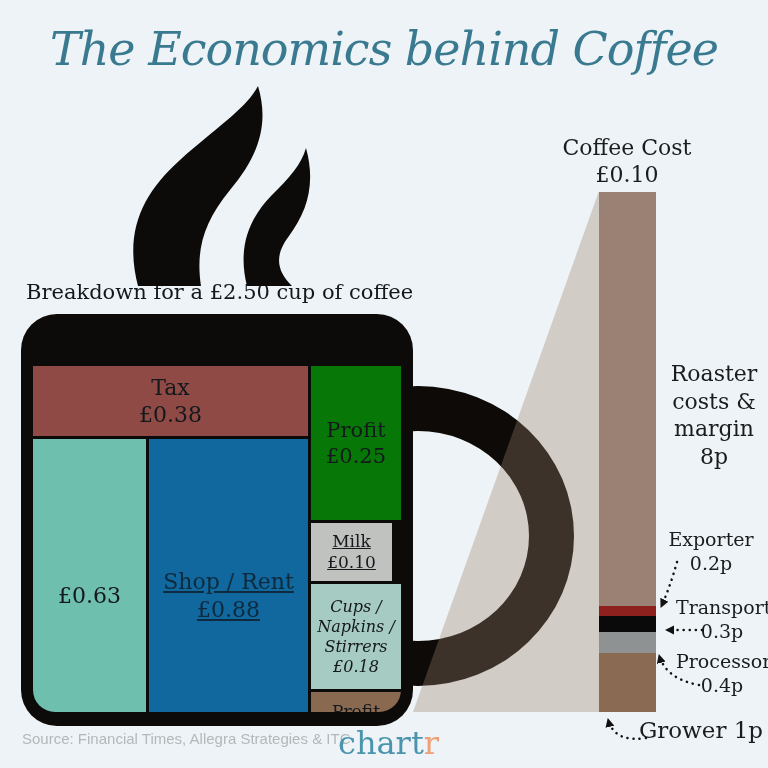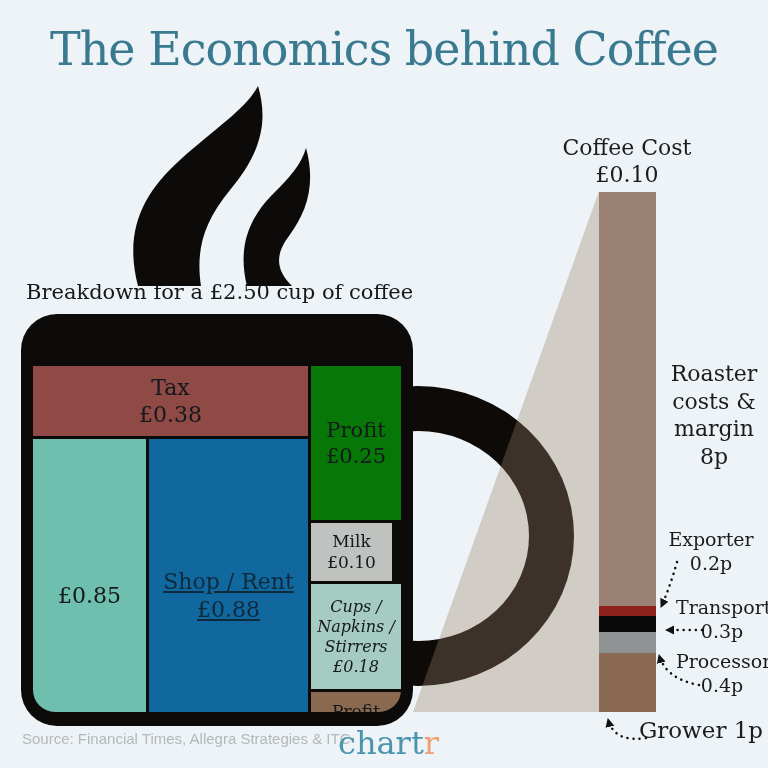--- a/index.html
+++ b/index.html
@@ -1,20 +1,20 @@
 <!DOCTYPE html>
 <html><head>
 <meta charset="utf-8">
 <style>
   html,body{margin:0;padding:0;}
   body{width:768px;height:768px;position:relative;background:#edf3f6;overflow:hidden;
        font-family:"DejaVu Serif",serif;}
   .abs{position:absolute;}
   #title{top:22px;left:0;width:768px;text-align:center;font-size:46px;color:#3a7a90;
-         letter-spacing:-1px;}
+         letter-spacing:-1px;font-style:italic;}
   #subtitle{left:26px;top:280px;font-size:21px;color:#15181b;}
   
   #mug{left:21px;top:314px;width:392px;height:412px;background:#0d0b09;border-radius:36px;z-index:3;}
   #mug-inner{left:12px;top:12px;width:368px;height:386px;border-radius:22px;overflow:hidden;}
   .cell{position:absolute;display:flex;flex-direction:column;align-items:center;
         justify-content:center;text-align:center;color:#15181c;margin-top:40px;}
   .cell-label,.cell-value{white-space:pre-line;line-height:1.25;}
   #handle{left:262px;top:386px;width:312px;height:300px;border:45px solid #0d0a08;
           border-radius:50%;box-sizing:border-box;z-index:1;}
   
@@ -51,34 +51,34 @@
 
 <div id="mug" class="abs">
   <div id="mug-inner" class="abs">
 
     <div class="cell" style="left: 0px; top: 0px; width: 275px; height: 70px; font-size: 22px; background-color: rgb(143, 74, 70);">
       <div class="cell-label">Tax</div>
       <div class="cell-value">£0.38</div>
     </div>
 
     <div class="cell" style="left: 0px; top: 73px; width: 113px; height: 313px; font-size: 22px; background-color: rgb(111, 191, 174);">
-      <div class="cell-value">£0.85</div>
+      <div class="cell-value">£0.63</div>
     </div>
 
     <div class="cell" style="left: 116px; top: 73px; width: 159px; height: 313px; font-size: 22px; color: rgb(14, 42, 60); background-color: rgb(16, 104, 159); text-decoration: underline;">
       <div class="cell-label">Shop / Rent</div>
       <div class="cell-value">£0.88</div>
     </div>
 
     <div class="cell" style="left: 278px; top: 0px; width: 90px; height: 154px; font-size: 21px; background-color: rgb(7, 119, 8); text-align: right;">
       <div class="cell-label">Profit</div>
       <div class="cell-value">£0.25</div>
     </div>
 
-    <div class="cell" style="left: 278px; top: 157px; width: 81px; height: 58px; font-size: 17px; background-color: rgb(192, 194, 192);">
+    <div class="cell" style="left: 278px; top: 157px; width: 81px; height: 58px; font-size: 17px; background-color: rgb(192, 194, 192); text-decoration: underline;">
       <div class="cell-label">Milk</div>
       <div class="cell-value">£0.10</div>
     </div>
 
     <div class="cell" style="left: 278px; top: 218px; width: 90px; height: 105px; font-size: 16px; background-color: rgb(165, 203, 195); font-style: italic;">
       <div class="cell-label">Cups /
 Napkins /
 Stirrers</div>
       <div class="cell-value">£0.18</div>
     </div>

